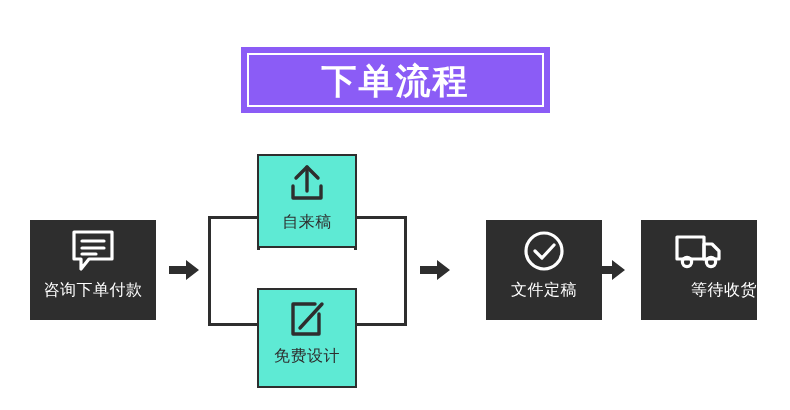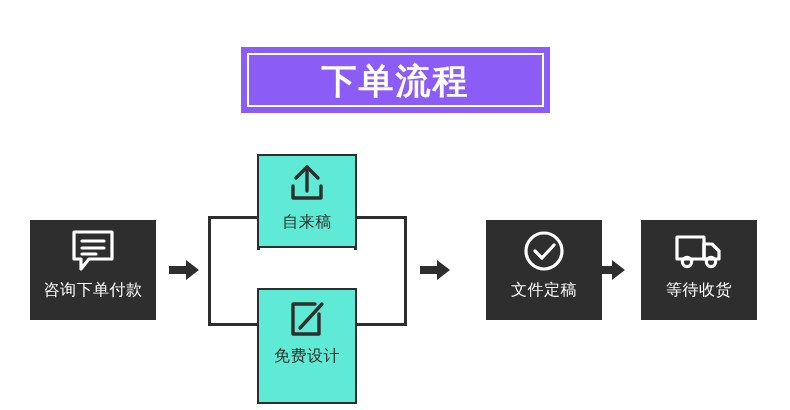--- a/index.html
+++ b/index.html
@@ -81,27 +81,27 @@
   .node.light .node-label { color: #2e2e2e; }
 
   
   #node-consult { left: 30px;  top: 220px; width: 126px; height: 100px; }
   #node-consult .node-icon { height: 62px; }
   #node-consult .node-label { font-size: 16px; }
 
   #node-self-draft { left: 257px; top: 154px; width: 100px; height: 94px; }
   #node-self-draft .node-icon { height: 58px; }
 
-  #node-free-design { left: 257px; top: 288px; width: 100px; height: 116px; font-family: Liberation Serif, serif; }
+  #node-free-design { left: 257px; top: 288px; width: 100px; height: 100px; font-family: Liberation Serif, serif; }
   #node-free-design .node-icon { height: 58px; }
 
   #node-finalize { left: 486px; top: 220px; width: 116px; height: 100px; }
   #node-finalize .node-icon { height: 62px; }
 
-  #node-delivery { left: 641px; top: 220px; width: 116px; height: 100px; }
+  #node-delivery { left: 641px; top: 220px; width: 116px; height: 100px; align-items: flex-end; }
   #node-delivery .node-icon { height: 62px; }
 
   
   .line {
     position: absolute;
     background: #2e2e2e;
   }
   
   #line-left-vert   { left: 208px; top: 216px; width: 3px;  height: 110px; }
   #line-left-top    { left: 208px; top: 216px; width: 52px; height: 3px; }

